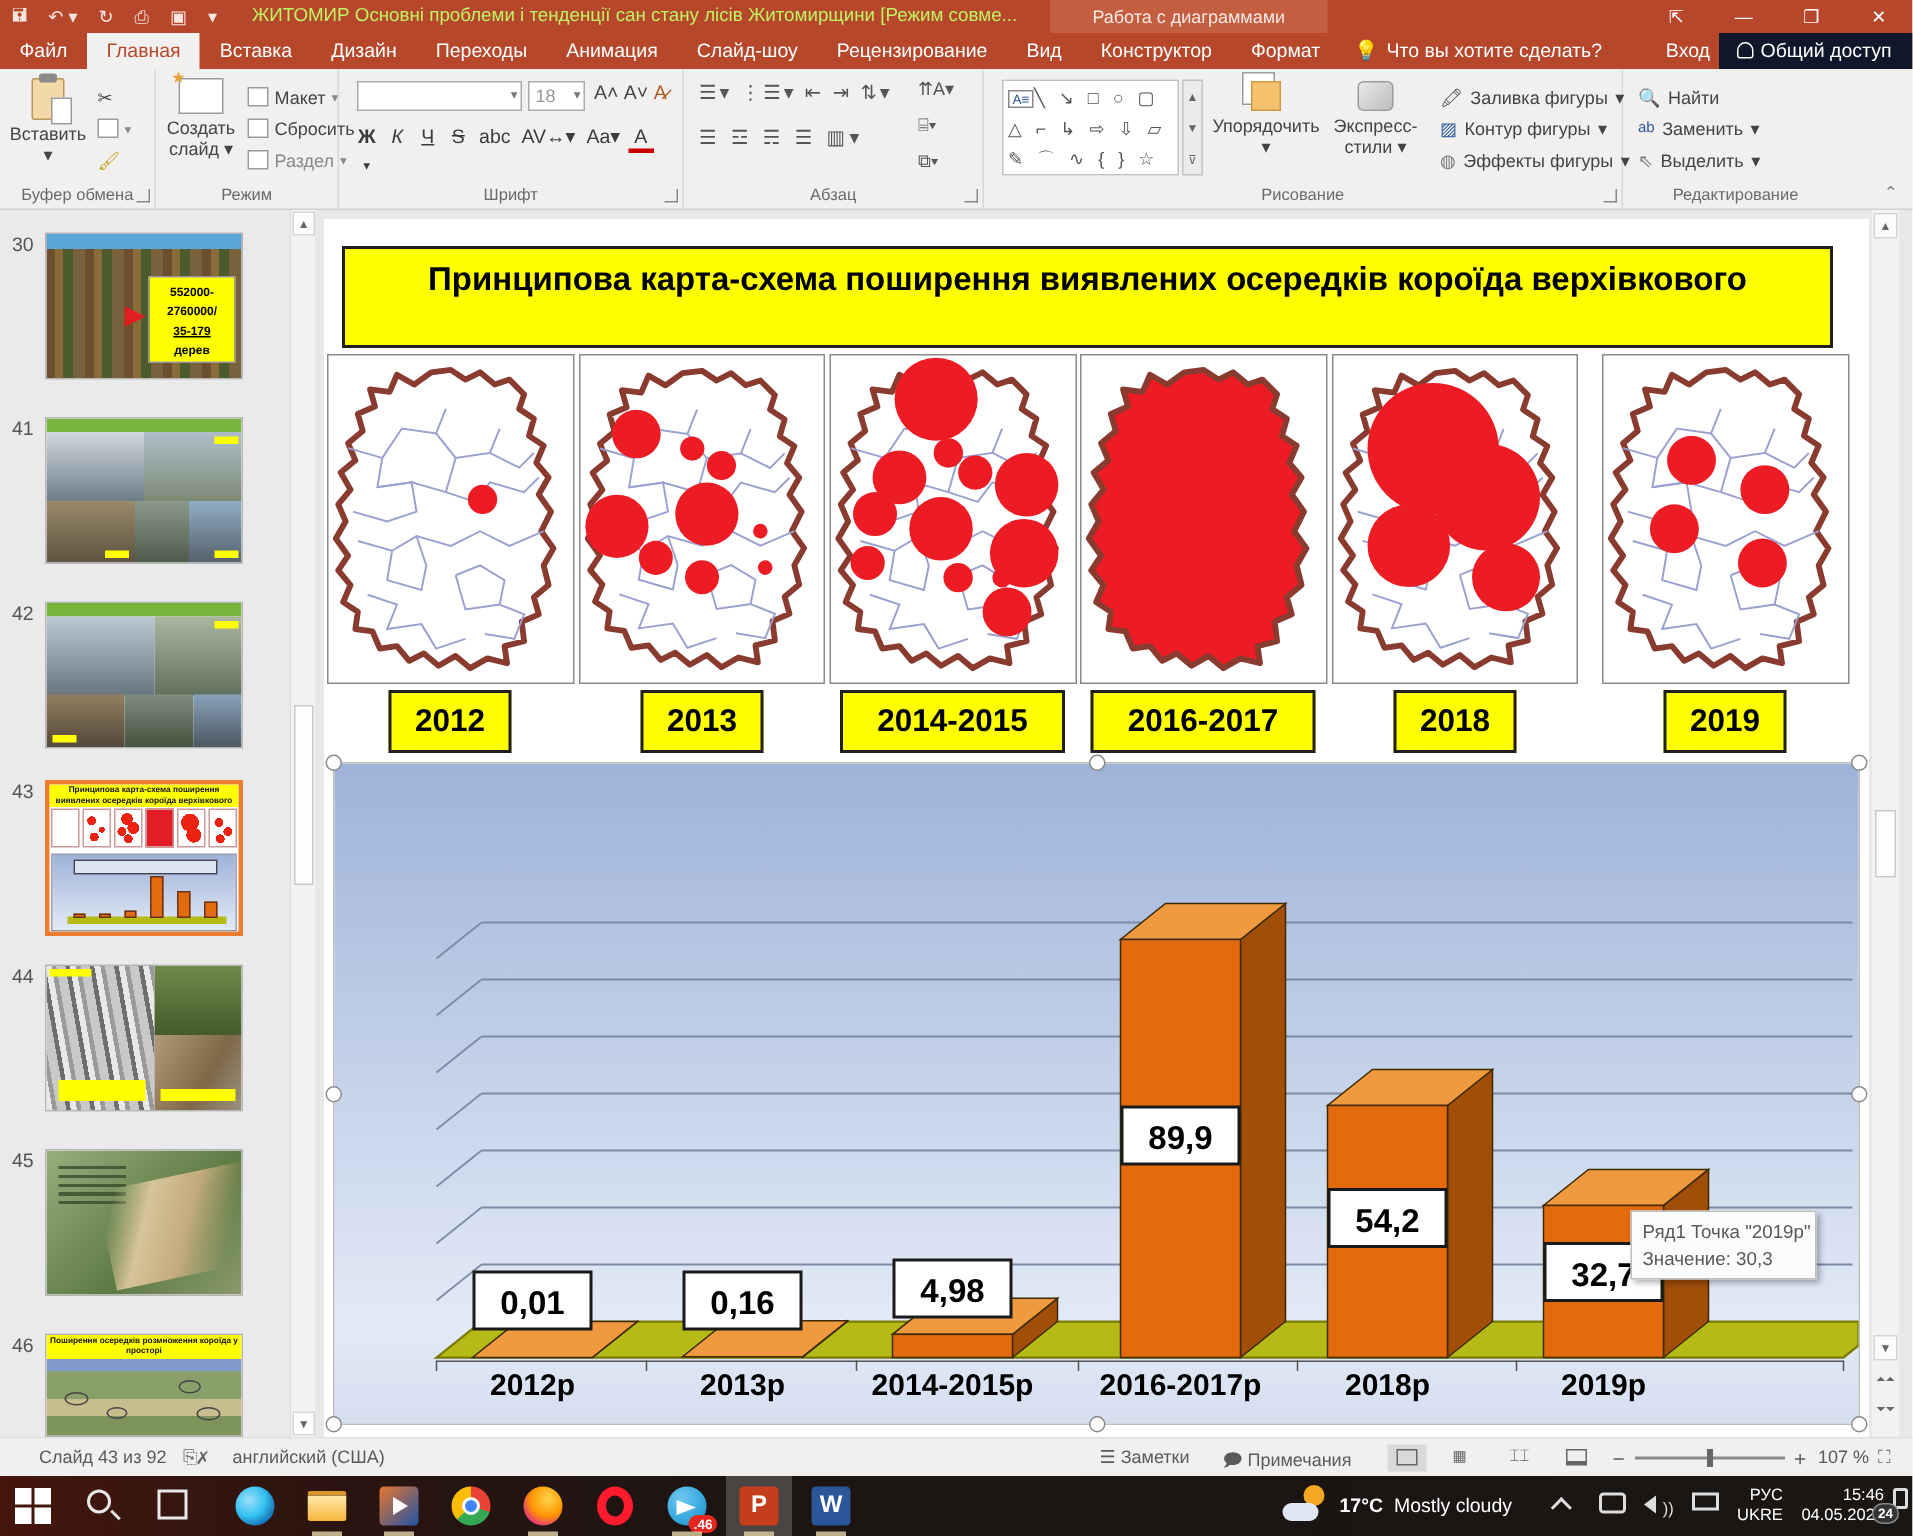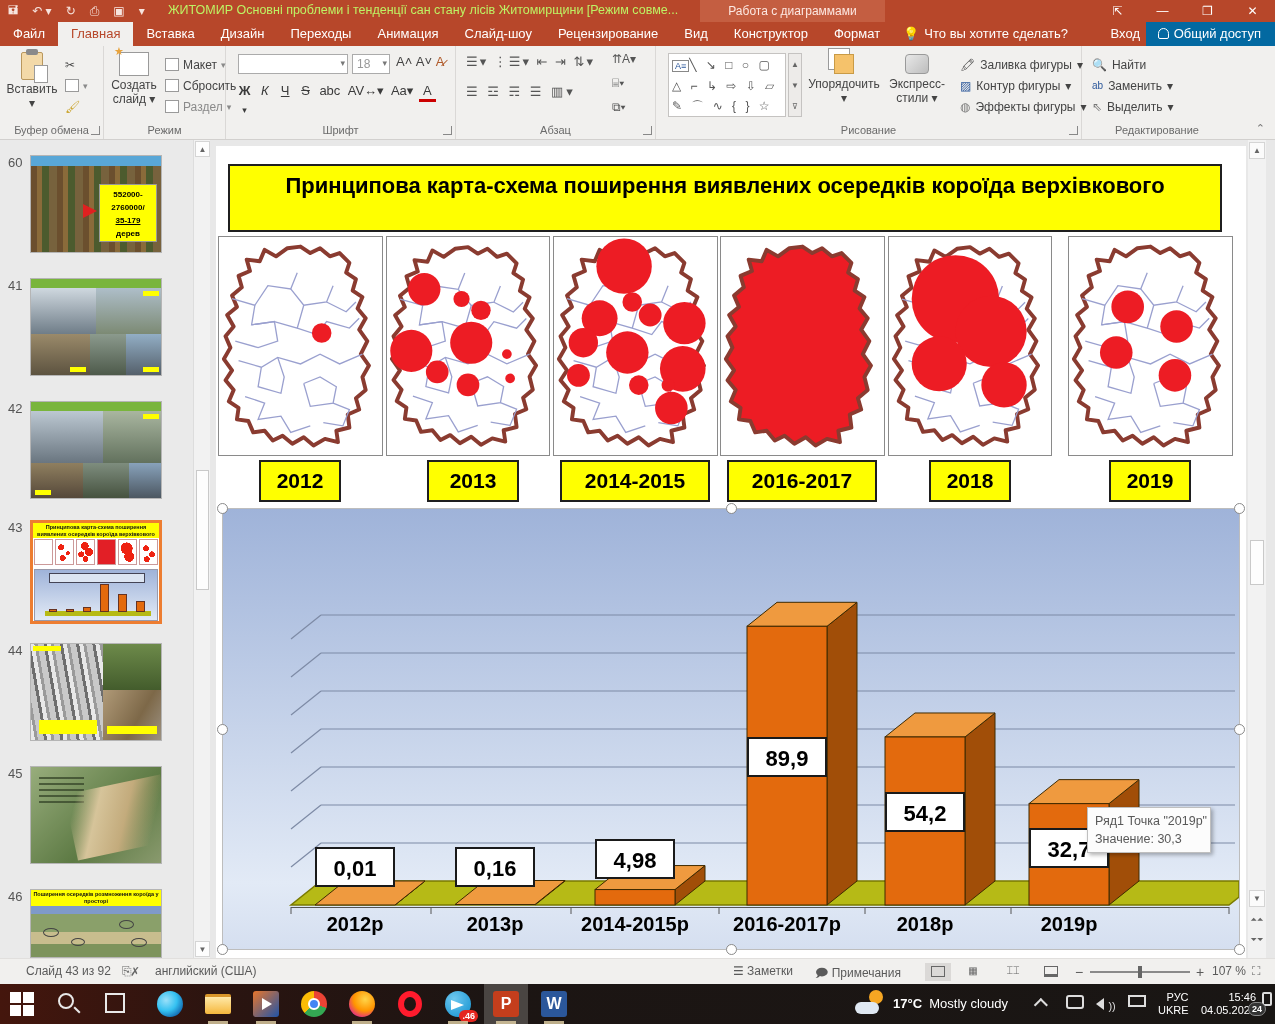--- a/index.html
+++ b/index.html
@@ -15,21 +15,21 @@
   .winbtns { position:absolute; right:0; top:0; height:22px; display:flex; }
   .winbtn { width:45px; height:22px; color:#fff; font-size:12px; text-align:center; line-height:22px; }
 
   
   #tabbar { position:absolute; left:0; top:22px; width:1275px; height:24px; background:#B7472A; color:#fff; font-size:13px; }
   .tab { float:left; padding:4px 13px 0 13px; height:24px; cursor:default; }
   .tab.active { background:#F1F0EE; color:#B7472A; }
   .tellme { float:left; padding:4px 10px 0 10px; color:#fff; }
   .bulb { color:#ffe28a; margin-right:5px; }
   #signin { position:absolute; right:135px; top:4px; }
-  #share { position:absolute; right:0; top:0; height:24px; background:#0369a1; padding:4px 14px 0 12px; }
+  #share { position:absolute; right:0; top:0; height:24px; background:#0f172a; padding:4px 14px 0 12px; }
   .person-ico { display:inline-block; width:11px; height:11px; border:1.5px solid #fff; border-radius:50% 50% 2px 2px; margin-right:5px; vertical-align:-1px; }
 
   
   #ribbon { position:absolute; left:0; top:46px; width:1275px; height:94px; background:#F1F0EE; border-bottom:1px solid #D2D0CE; color:#444; font-size:12px; }
   .rgroup { position:absolute; top:0; height:93px; border-right:1px solid #DAD8D6; }
   .glabel { position:absolute; bottom:3px; width:100%; text-align:center; color:#6b6b6b; font-size:11px; }
   .launcher { position:absolute; right:3px; bottom:4px; width:9px; height:9px; border-right:1.5px solid #888; border-bottom:1.5px solid #888; }
   .bigbtn { position:absolute; text-align:center; color:#444; font-size:12px; }
   .ico-clipboard { display:block; margin:0 auto 2px; width:22px; height:28px; background:#f3d9a8; border:1px solid #b9975d; border-radius:2px; position:relative; }
   .ico-clipboard:after { content:""; position:absolute; left:4px; top:-4px; width:12px; height:6px; background:#8a8a8a; border-radius:2px; }
@@ -251,21 +251,21 @@
           </div>
         <div class="stackbtn"><span style="color:#2b579a;font-size:10px;">ab<br></span><span>Заменить</span> ▾</div>
         <div class="stackbtn"><span style="color:#777;">⇖</span><span>Выделить</span> ▾</div>
       </div>
       <div class="glabel">Редактирование</div>
     </div>
     <div class="collapse">⌃</div>
   </div>
 
   <div id="panel">
-    <div class="tnum" style="top:15px;">60</div>
+    <div class="tnum" style="top:15px;">30</div>
     <div class="thumbwrap" style="top:15px;">
       <div class="photo" style="left:0;top:0;width:100%;height:100%;background:repeating-linear-gradient(90deg,#6b4f2e 0 6px,#8a6b3a 6px 11px,#4c5b2e 11px 18px,#77623d 18px 26px);"></div>
       <div class="gstrip" style="background:#59a7d7;height:10px;"></div>
       <div class="ytag" style="right:4px;top:28px;width:58px;height:58px;border:1px solid #999;font-size:8px;font-weight:bold;text-align:center;line-height:13px;padding-top:3px;">
         <span>552000-</span><br><span>2760000/</span><br><u>35-179</u><br><span>дерев</span>
       </div>
       <div class="photo" style="right:64px;top:48px;width:0;height:0;border-top:7px solid transparent;border-bottom:7px solid transparent;border-left:14px solid #e02020;"></div>
     </div>
 
     <div class="tnum" style="top:138px;">41</div>
@@ -453,21 +453,21 @@
           <path d="M52,88 L62,84 L72,90 L70,100 L56,102 L52,88" fill="none" stroke="#9AA0CF" stroke-width="0.8"></path>
           <path d="M16,96 L28,100 L24,110 L38,108 L44,118 L56,114" fill="none" stroke="#9AA0CF" stroke-width="0.8"></path>
           <path d="M70,100 L80,104 L76,114 L64,112" fill="none" stroke="#9AA0CF" stroke-width="0.8"></path>
           <circle cx="36" cy="41" r="10" fill="#ED1C24"></circle>
           <circle cx="66" cy="53" r="10" fill="#ED1C24"></circle>
           <circle cx="29" cy="69" r="10" fill="#ED1C24"></circle>
           <circle cx="65" cy="83" r="10" fill="#ED1C24"></circle>
         </svg></div>
 
     <div class="yearbox" style="left:43px;width:82px;">2012</div>
-    <div class="yearbox" style="left:211px;width:92px;">2013</div>
+    <div class="yearbox" style="left:211px;width:82px;">2013</div>
     <div class="yearbox" style="left:344px;width:150px;">2014-2015</div>
     <div class="yearbox" style="left:511px;width:150px;">2016-2017</div>
     <div class="yearbox" style="left:713px;width:82px;">2018</div>
     <div class="yearbox" style="left:893px;width:82px;">2019</div>
 
     <div id="chart-frame">
       <svg id="chart-svg" width="1016" height="440" viewBox="0 0 1016 440">
           <line x1="68" y1="130" x2="98" y2="106" stroke="#7D8AA5" stroke-width="1.2"></line>
           <line x1="98" y1="106" x2="1012" y2="106" stroke="#7D8AA5" stroke-width="1.2"></line>
           <line x1="68" y1="168" x2="98" y2="144" stroke="#7D8AA5" stroke-width="1.2"></line>

